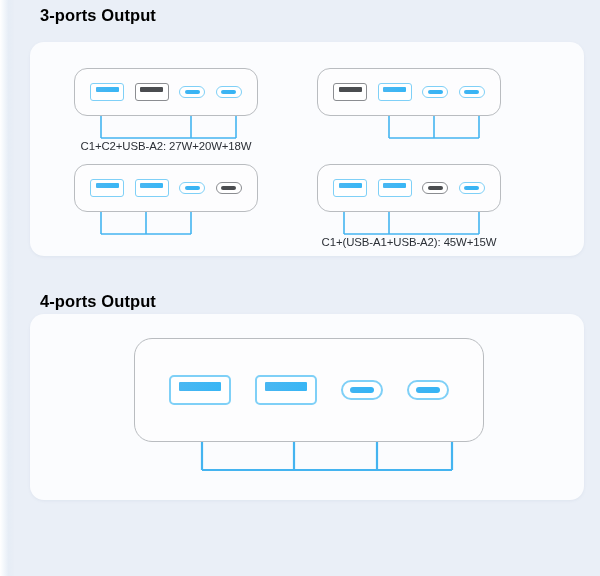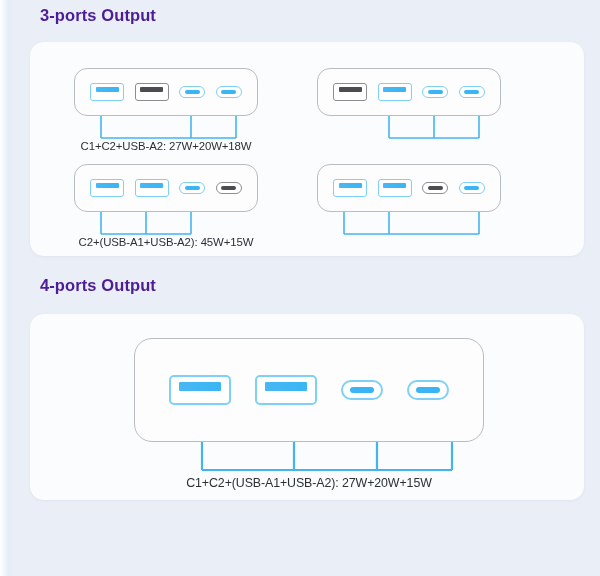--- a/index.html
+++ b/index.html
@@ -8,21 +8,21 @@
     background:#eaeff7;
     font-family:"Liberation Sans","DejaVu Sans",sans-serif;
     -webkit-font-smoothing:antialiased;
   }
   
   .edge-strip{position:absolute;left:0;top:0;width:14px;height:576px;
     background:linear-gradient(to right,#ffffff 0%,#f4f8fc 25%,#e6edf6 60%,#e9eef6 100%);}
   .page{position:absolute;left:14px;top:0;width:586px;height:576px;}
 
   .section-title{
-    font-size:16.5px;font-weight:bold;color:#4c1d95;letter-spacing:.1px;
+    font-size:16.5px;font-weight:bold;color:#000000;letter-spacing:.1px;
   }
   .card{
     background:#fbfcfe;border-radius:14px;
     box-shadow:0 1px 3px rgba(120,140,170,.10);
   }
 
   
   .device{
     position:relative;border:1.2px solid #b9bcc0;border-radius:13px;
     background:#fdfdfe;box-sizing:border-box;
@@ -130,21 +130,20 @@
         <div class="port usb-c off" style="width:26px;height:12px;">
             <span class="bar"></span>
           </div>
       </div>
       <svg class="wires" width="200" height="92">
         <line x1="27" y1="48" x2="27" y2="70"></line>
         <line x1="72" y1="48" x2="72" y2="70"></line>
         <line x1="117" y1="48" x2="117" y2="70"></line>
         <line x1="27" y1="70" x2="117" y2="70"></line>
       </svg>
-      <div class="caption" style="position:absolute;left:-14px;top:72px;width:212px;">C2+(USB-A1+USB-A2): 45W+15W</div>
     </div>
 
     <div style="position:absolute;left:303px;top:164px;width:200px;height:92px;">
       <div class="device" style="width:184px;height:48px;padding:0 10px;">
         <div class="port usb-a on" style="width:34px;height:18px;">
             <span class="bar"></span>
           </div>
         <div class="port usb-a on" style="width:34px;height:18px;">
             <span class="bar"></span>
           </div>
@@ -154,25 +153,26 @@
         <div class="port usb-c on" style="width:26px;height:12px;">
             <span class="bar"></span>
           </div>
       </div>
       <svg class="wires" width="200" height="92">
         <line x1="27" y1="48" x2="27" y2="70"></line>
         <line x1="72" y1="48" x2="72" y2="70"></line>
         <line x1="162" y1="48" x2="162" y2="70"></line>
         <line x1="27" y1="70" x2="162" y2="70"></line>
       </svg>
+      <div class="caption" style="position:absolute;left:-14px;top:72px;width:212px;">C1+(USB-A1+USB-A2): 45W+15W</div>
     </div>
   </div>
 
   <div>
-    <div class="section-title" style="position:absolute;left:26px;top:276px;text-align:center;">4-ports Output</div>
+    <div class="section-title" style="position:absolute;left:26px;top:292px;text-align:center;">4-ports Output</div>
 
     <div class="card" style="position:absolute;left:16px;top:314px;width:554px;height:186px;"></div>
 
     <div style="position:absolute;left:120px;top:338px;width:350px;height:150px;">
       <div class="device" style="width:350px;height:104px;padding:0 22px;border-radius:18px;border-width:1.4px;">
         <div class="port usb-a on" style="width:62px;height:30px;border-radius:5px;border-width:2px;">
             <span class="bar"></span>
           </div>
         <div class="port usb-a on" style="width:62px;height:30px;border-radius:5px;border-width:2px;">
             <span class="bar"></span>
@@ -184,17 +184,16 @@
             <span class="bar"></span>
           </div>
       </div>
       <svg class="wires" width="350" height="150">
         <line class="thick" x1="68" y1="104" x2="68" y2="132"></line>
         <line class="thick" x1="160" y1="104" x2="160" y2="132"></line>
         <line class="thick" x1="243" y1="104" x2="243" y2="132"></line>
         <line class="thick" x1="318" y1="104" x2="318" y2="132"></line>
         <line class="thick" x1="68" y1="132" x2="318" y2="132"></line>
       </svg>
-      <div class="caption caption-lg" style="position:absolute;left:-40px;top:138px;width:430px;">C1+C2+(USB-A1+USB-A2): 27W+20W+15W</div>
     </div>
   </div>
 
 </div>
 
 </body></html>

